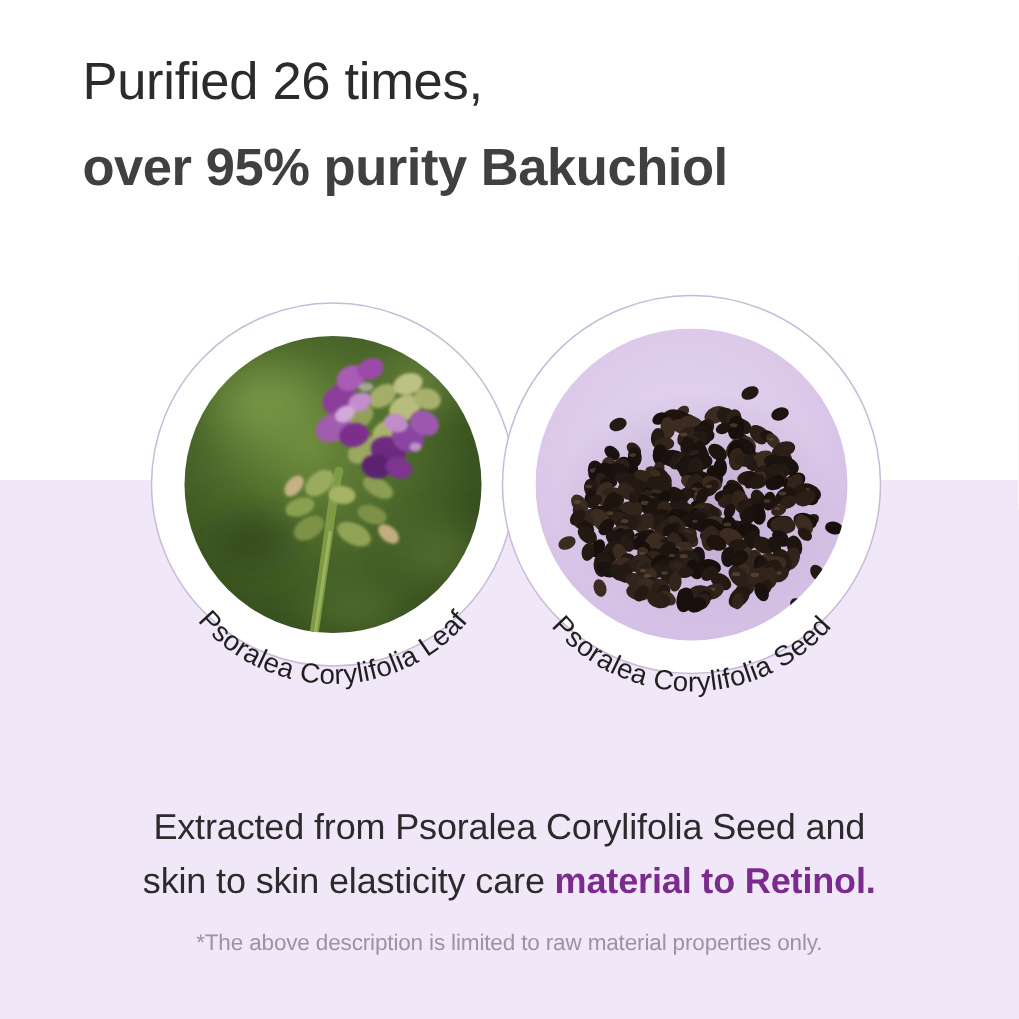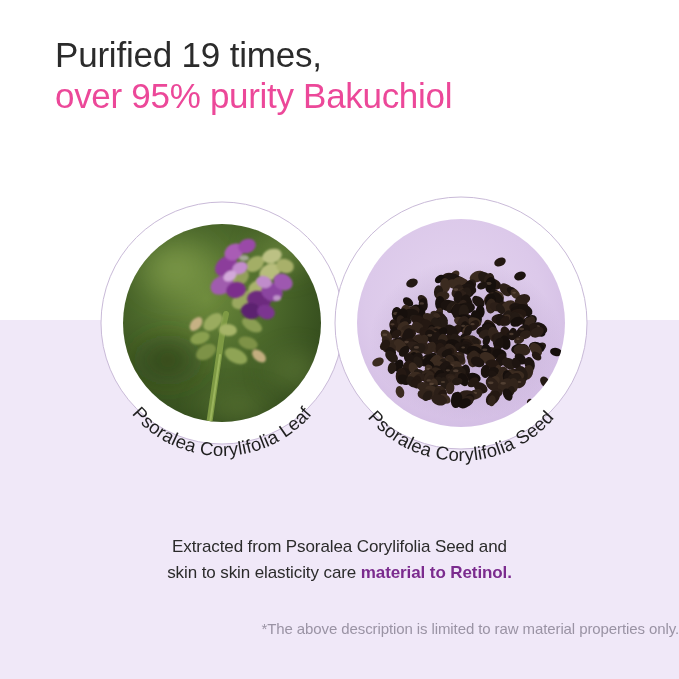--- a/index.html
+++ b/index.html
@@ -29,69 +29,69 @@
   .headline .line1 {
     font-size:35px;
     font-weight:300;
     color:#2b2b2b;
     letter-spacing:-0.2px;
     line-height:1.18;
     white-space:nowrap;
   }
   .headline .line2 {
     font-size:35px;
-    font-weight:normal;
-    color:#ec4899;
+    font-weight:bold;
+    color:#404040;
     letter-spacing:-0.3px;
     line-height:1.22;
     white-space:nowrap;
-    margin-top:0;
+    margin-top:16px;
   }
   
   #circles {
     position:absolute;
     left:0; top:0;
     width:679px; height:679px;
   }
   
   .desc {
     position:absolute;
     left:0; top:534px; width:679px;
     text-align:center;
   }
   .desc .dline {
-    font-size:17px;
+    font-size:24px;
     font-weight:300;
     color:#2b2b2b;
     line-height:1.52;
     letter-spacing:-0.1px;
   }
   .desc .accent {
     color:#7b2b8e;
     font-weight:bold;
   }
   .footnote {
     position:absolute;
     left:0; top:620px; width:679px;
-    text-align:right;
+    text-align:center;
     font-size:15px;
     font-weight:300;
     color:#9a93a4;
     letter-spacing:-0.1px;
   }
 </style>
 </head>
 <body>
 
 <div id="stage">
 
   <div class="band-lower"></div>
 
   <div class="headline">
-    <div class="line1">Purified 19 times,</div>
+    <div class="line1">Purified 26 times,</div>
     <div class="line2">over 95% purity Bakuchiol</div>
   </div>
 
   <svg id="circles" viewBox="0 0 679 679" xmlns="http://www.w3.org/2000/svg">
     <defs>
 
       <radialGradient id="leafBg" cx="42%" cy="38%" r="78%">
         <stop offset="0%" stop-color="#6d8a3c"></stop>
         <stop offset="38%" stop-color="#4e6b2c"></stop>
         <stop offset="72%" stop-color="#37501f"></stop>

